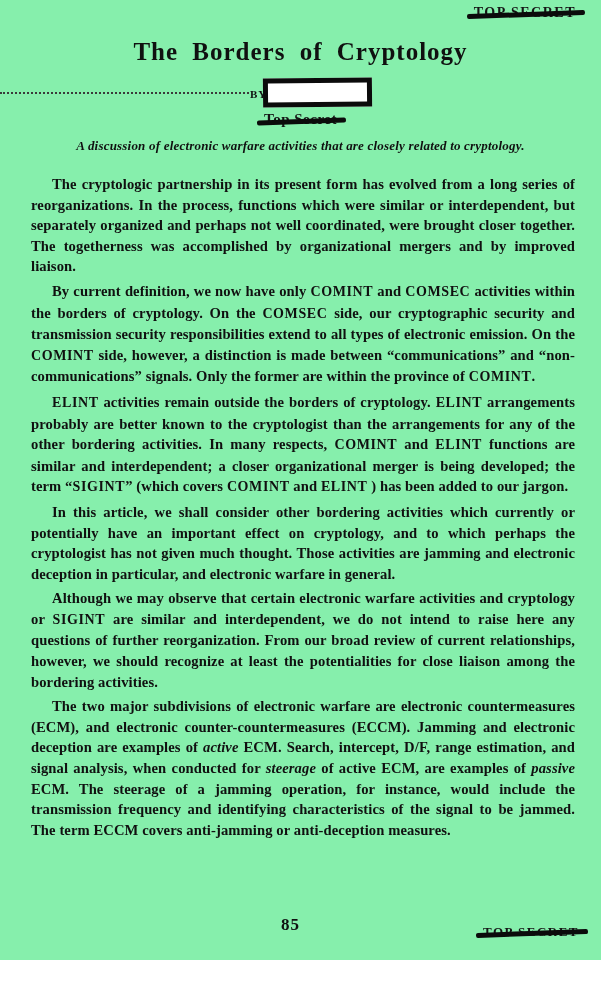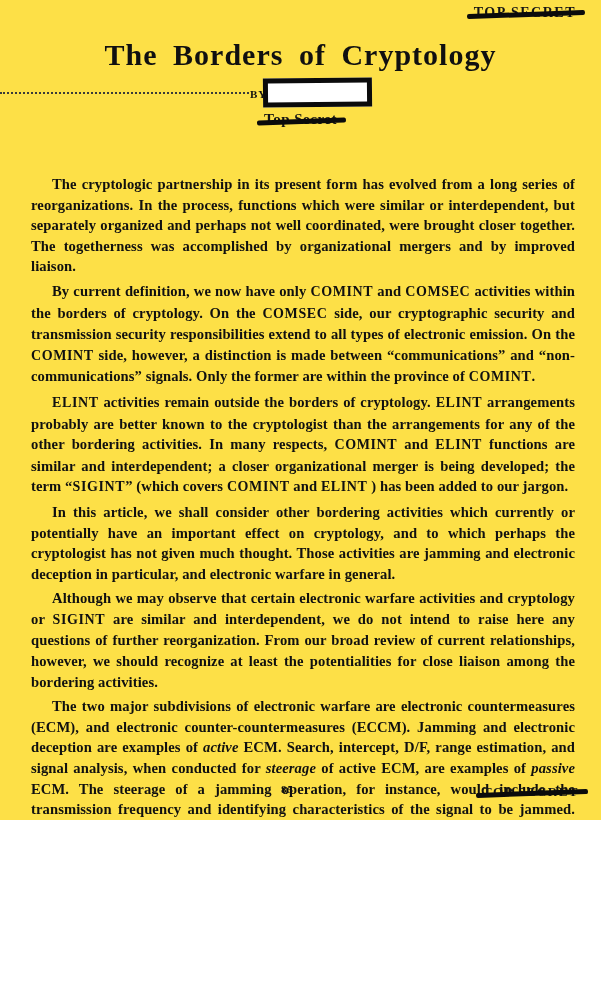--- a/index.html
+++ b/index.html
@@ -1,20 +1,20 @@
 <!DOCTYPE html>
 <html><head>
 <meta charset="utf-8">
 <style>
   html, body { margin:0; padding:0; }
   .page {
     position: relative;
     width: 601px;
-    height: 820px;
-    background: #fde047;
+    height: 960px;
+    background: #86efac;
     font-family: "Liberation Serif", serif;
     color: #101010;
     overflow: hidden;
   }
   
   .struck { position: relative; display: inline-block; }
   .struck::after {
     content: "";
     position: absolute;
     left: -7px; right: -9px;
@@ -33,21 +33,21 @@
   .cls-top   { position: absolute; top: 5px;  right: 25px; }
   .cls-bottom{ position: absolute; bottom: 20px; right: 22px; font-size: 13px; }
   .cls-byline{ position: absolute; top: 111px; left: 0; width: 100%; text-align: center; }
   .cls-byline .struck { font-size: 15px; font-weight: bold; letter-spacing: 0.5px; }
 
   .title {
     position: absolute;
     top: 38px; left: 0;
     width: 100%;
     text-align: center;
-    font-size: 30px;
+    font-size: 25px;
     font-weight: bold;
     letter-spacing: 1px;
     word-spacing: 7px;
   }
 
   .leader {
     position: absolute;
     top: 92px; left: 0;
     width: 249px;
     border-top: 2px dotted #3a3a3a;
@@ -89,21 +89,21 @@
     letter-spacing: 0.1px;
   }
   .article-body p { margin: 4px; text-indent: 21px; }
   .seg-sc { font-size: 14px; letter-spacing: 0.6px; }
   .seg-i  { font-style: italic; }
   .seg-u  { }
 
   .page-number {
     position: absolute;
     bottom: 25px; left: 281px;
-    font-size: 11px;
+    font-size: 17px;
     font-weight: bold;
     letter-spacing: 1px;
   }
 </style>
 </head>
 <body>
 
 <div class="page">
 
   <div class="cls cls-top">
@@ -113,20 +113,21 @@
   <div class="title">The Borders of Cryptology</div>
 
   <div class="leader"></div>
   <div class="byline-prefix">BY</div>
   <div class="redaction-box"></div>
 
   <div class="cls cls-byline">
     <span class="struck">Top Secret</span>
   </div>
 
+  <div class="epigraph">A discussion of electronic warfare activities that are closely related to cryptology.</div>
 
   <div class="article-body">
       <p><span>The cryptologic partnership in its present form has evolved from a long series of reorganizations. In the process, functions which were similar or interdependent, but separately organized and perhaps not well coordinated, were brought closer together. The togetherness was accomplished by organizational mergers and by improved liaison.</span></p>
       <p><span>By current definition, we now have only </span><span class="seg-sc">COMINT</span><span> and </span><span class="seg-sc">COMSEC</span><span> activities within the borders of cryptology. On the </span><span class="seg-sc">COMSEC</span><span> side, our cryptographic security and transmission security responsibilities extend to all types of electronic emission. On the </span><span class="seg-sc">COMINT</span><span> side, however, a distinction is made between “communications” and “non-communications” signals. Only the former are within the province of </span><span class="seg-sc">COMINT</span><span>.</span></p>
       <p><span class="seg-sc">ELINT</span><span> activities remain outside the borders of cryptology. </span><span class="seg-sc">ELINT</span><span> arrangements probably are better known to the cryptologist than the arrangements for any of the other bordering activities. In many respects, </span><span class="seg-sc">COMINT</span><span> and </span><span class="seg-sc">ELINT</span><span> functions are similar and interdependent; a closer organizational merger is being developed; the term “</span><span class="seg-sc">SIGINT</span><span>” (which covers </span><span class="seg-sc">COMINT</span><span> and </span><span class="seg-sc">ELINT</span><span> ) has been added to our jargon.</span></p>
       <p><span>In this article, we shall consider other bordering activities which currently or potentially have an important effect on cryptology, and to which perhaps the cryptologist has not given much thought. Those activities are jamming and electronic deception in particular, and electronic warfare in general.</span></p>
       <p><span>Although we may observe that certain electronic warfare activities and cryptology or </span><span class="seg-sc">SIGINT</span><span> are similar and interdependent, we do not intend to raise here any questions of further reorganization. From our broad review of current relationships, however, we should recognize at least the potentialities for close liaison among the bordering activities.</span></p>
       <p><span>The two major subdivisions of electronic warfare are electronic countermeasures (ECM), and electronic counter-countermeasures (ECCM). </span><span class="seg-u">Jamming</span><span> and electronic deception are examples of </span><span class="seg-i">active</span><span> ECM. Search, intercept, D/F, range estimation, and signal analysis, when conducted for </span><span class="seg-i">steerage</span><span> of active ECM, are examples of </span><span class="seg-i">passive</span><span> ECM. The steerage of a </span><span class="seg-u">jamming</span><span> operation, for instance, would include the transmission frequency and identifying characteristics of the signal to be jammed. The term ECCM covers anti-jamming or anti-deception measures.</span></p>
     </div>
 

